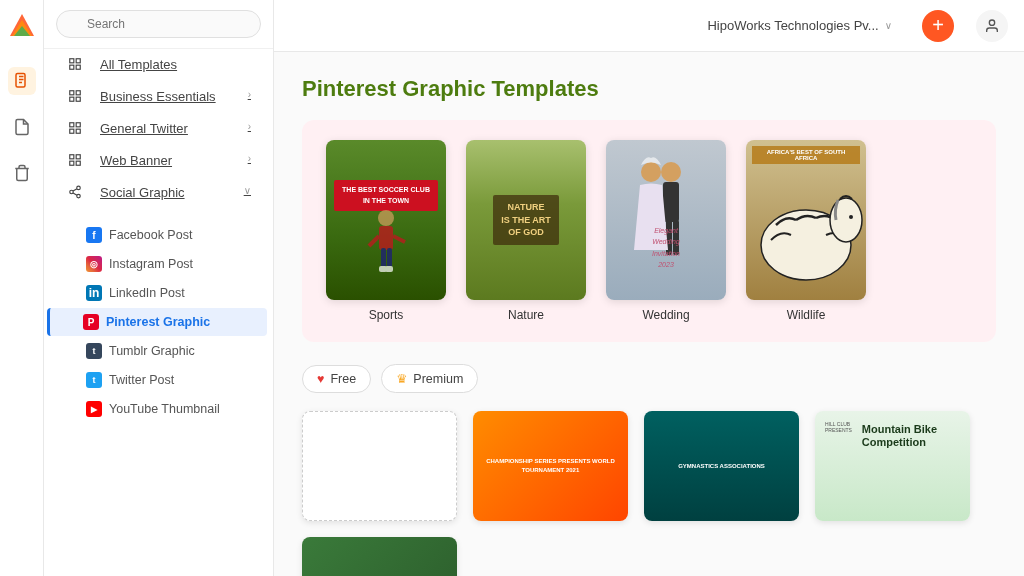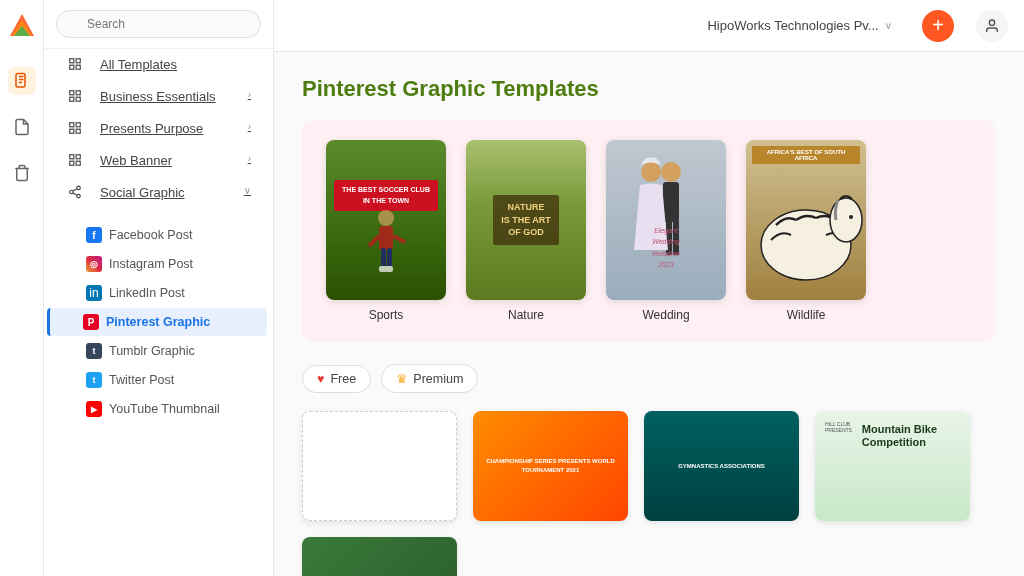--- a/index.html
+++ b/index.html
@@ -488,21 +488,21 @@
     </li>
     <li class="sidebar-menu-item">
       <span class="item-icon">
         <svg width="14" height="14" viewBox="0 0 24 24" fill="none" stroke="currentColor" stroke-width="2">
             <rect x="3" y="3" width="7" height="7"></rect>
             <rect x="14" y="3" width="7" height="7"></rect>
             <rect x="3" y="14" width="7" height="7"></rect>
             <rect x="14" y="14" width="7" height="7"></rect>
           </svg>
       </span>
-      <span>Presents Purpose</span>
+      <span>General Twitter</span>
       <span class="chevron">›</span>
     </li>
     <li class="sidebar-menu-item">
       <span class="item-icon">
         <svg width="14" height="14" viewBox="0 0 24 24" fill="none" stroke="currentColor" stroke-width="2">
             <rect x="3" y="3" width="7" height="7"></rect>
             <rect x="14" y="3" width="7" height="7"></rect>
             <rect x="3" y="14" width="7" height="7"></rect>
             <rect x="14" y="14" width="7" height="7"></rect>
           </svg>
@@ -528,21 +528,21 @@
   <ul class="sidebar-submenu">
     <li class="sidebar-submenu-item">
       <div class="submenu-icon fb-icon">f</div>
       <span>Facebook Post</span>
     </li>
     <li class="sidebar-submenu-item">
       <div class="submenu-icon ig-icon" style="font-size:9px;">◎</div>
       <span>Instagram Post</span>
     </li>
     <li class="sidebar-submenu-item">
-      <div class="submenu-icon li-icon" style="font-size:12px;font-weight:400;">in</div>
+      <div class="submenu-icon li-icon" style="font-size:12px;font-weight:700;">in</div>
       <span>LinkedIn Post</span>
     </li>
     <li class="sidebar-submenu-item active">
       <div class="submenu-icon pt-icon" style="font-size:10px;">P</div>
       <span>Pinterest Graphic</span>
     </li>
     <li class="sidebar-submenu-item">
       <div class="submenu-icon tb-icon" style="font-size:9px;">t</div>
       <span>Tumblr Graphic</span>
     </li>

